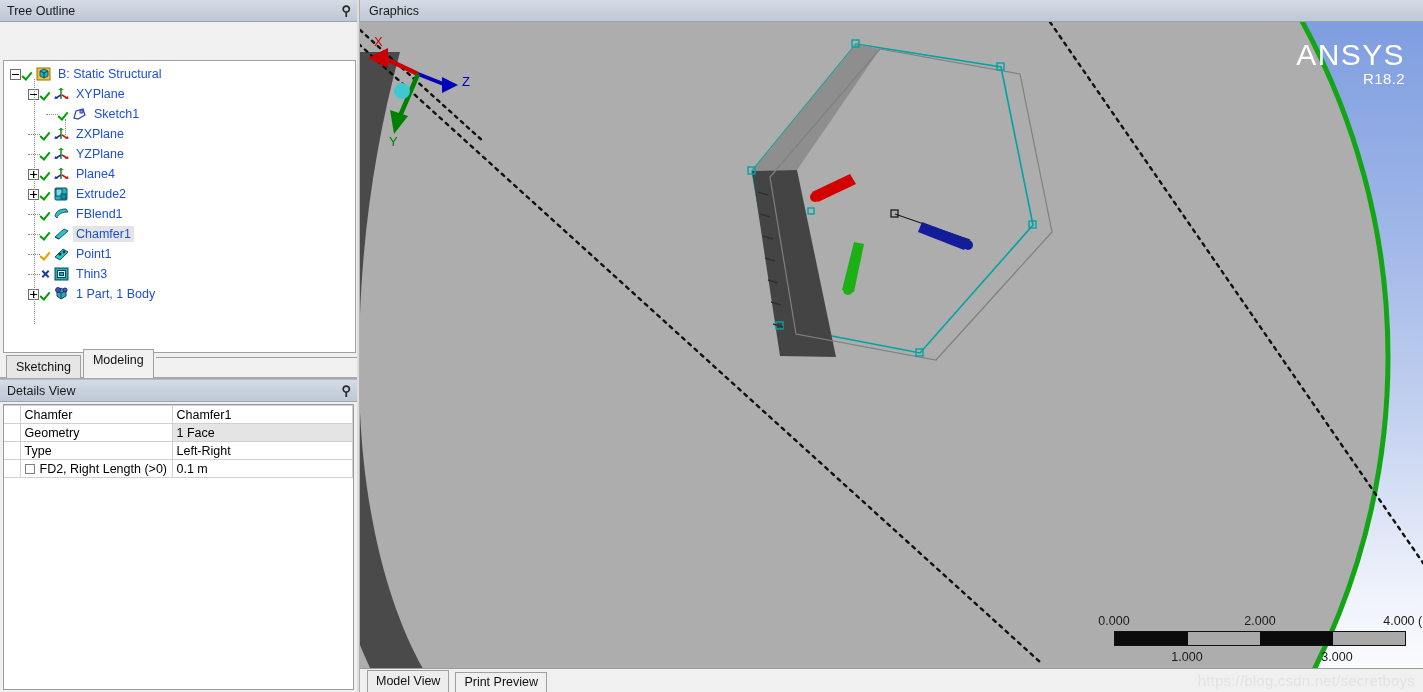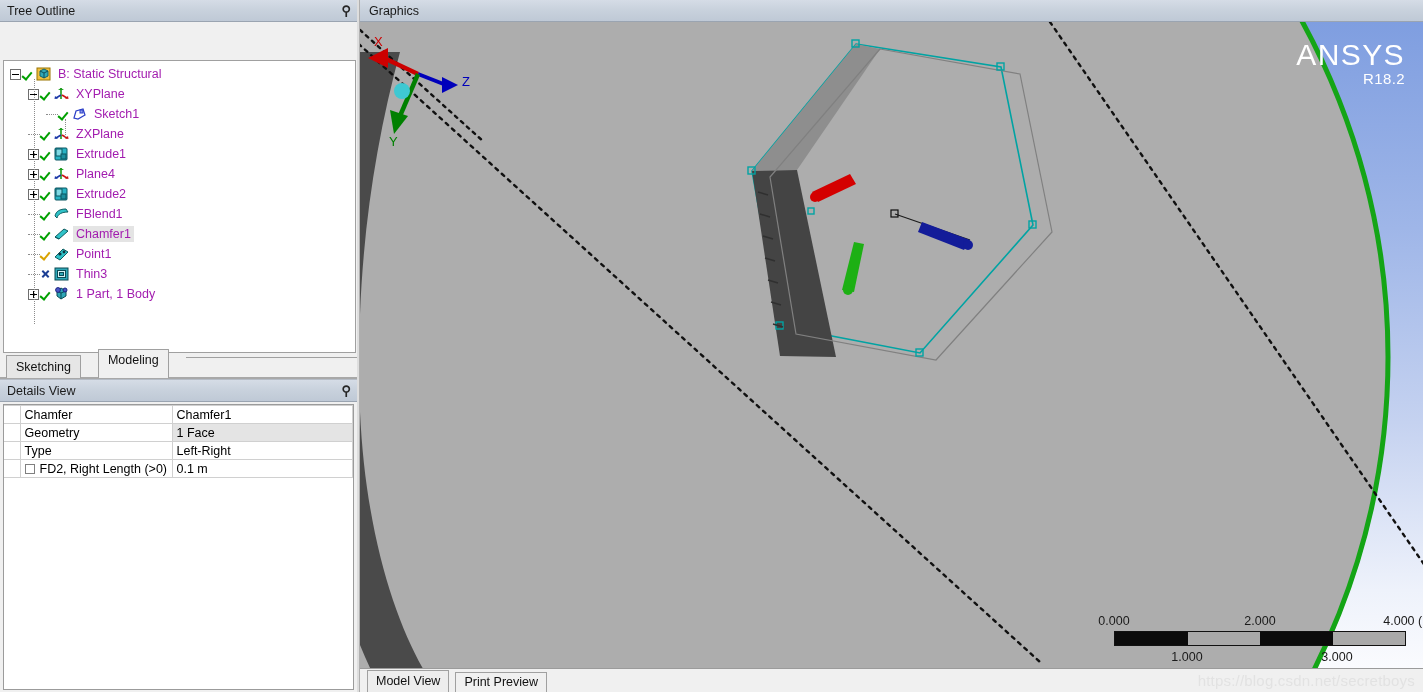--- a/index.html
+++ b/index.html
@@ -67,21 +67,21 @@
     overflow: hidden;
     position: relative;
     padding-top: 3px;
   }
   .tree-row {
     display: flex;
     align-items: center;
     height: 20px;
     white-space: nowrap;
     font-size: 12.5px;
-    color: #a21caf;
+    color: #1d4ed8;
     position: relative;
   }
   .tree-label {
     padding: 0 3px;
     line-height: 16px;
   }
   .tree-label.selected {
     background: #e4e4e4;
   }
   .expander {
@@ -157,21 +157,20 @@
 
   
   #mode-tabs {
     height: 24px;
     background: #f0f0f0;
     border-bottom: 1px solid #a8a8a8;
     display: flex;
     align-items: flex-end;
     padding-left: 6px;
     position: relative;
-    gap: 15px;
   }
   #mode-tabs::after {
     content: "";
     position: absolute;
     left: 0; right: 0; bottom: 0;
     height: 1px;
     background: #a8a8a8;
   }
   .mtab {
     height: 29px;
@@ -475,30 +474,33 @@
                 <path d="M3 12 L8 9" stroke="#1b37a8" stroke-width="1.6"></path>
                 <path d="M2 10 L1.5 13 L5 12.5 Z" fill="#1b37a8"></path>
                 <path d="M9 9 L14 12" stroke="#cc1414" stroke-width="1.6"></path>
                 <path d="M15 10 L15.5 13 L12 12.5 Z" fill="#cc1414"></path>
               </svg>
             </div>
             <span class="tree-label">ZXPlane</span>
           </div>
           <div class="tree-row">
             <div class="spacer" style="width: 24px;"></div>
-            <div class="expander plus"></div>
-            <div class="status ok"></div>
-            <div class="ticon">
-              <svg width="17" height="16" viewBox="0 0 17 16">
-                <rect x="2" y="2" width="12" height="12" rx="1" fill="#27b3c4" stroke="#0a5560"></rect>
-                <rect x="3" y="3" width="6" height="7" fill="#7fd9e4" stroke="#0a5560"></rect>
-                <rect x="8" y="8" width="5" height="5" fill="#1b8f9e" stroke="#0a5560"></rect>
-              </svg>
-            </div>
-            <span class="tree-label">Extrude1</span>
+            <div class="dots" style="width: 12px;"></div>
+            <div class="status ok"></div>
+            <div class="ticon">
+              <svg width="17" height="16" viewBox="0 0 17 16">
+                <path d="M8 2 L8 13" stroke="#1a9c1a" stroke-width="1.6"></path>
+                <path d="M5 4 L8 2 L11 4" fill="#1a9c1a"></path>
+                <path d="M3 12 L8 9" stroke="#1b37a8" stroke-width="1.6"></path>
+                <path d="M2 10 L1.5 13 L5 12.5 Z" fill="#1b37a8"></path>
+                <path d="M9 9 L14 12" stroke="#cc1414" stroke-width="1.6"></path>
+                <path d="M15 10 L15.5 13 L12 12.5 Z" fill="#cc1414"></path>
+              </svg>
+            </div>
+            <span class="tree-label">YZPlane</span>
           </div>
           <div class="tree-row">
             <div class="spacer" style="width: 24px;"></div>
             <div class="expander plus"></div>
             <div class="status ok"></div>
             <div class="ticon">
               <svg width="17" height="16" viewBox="0 0 17 16">
                 <path d="M8 2 L8 13" stroke="#1a9c1a" stroke-width="1.6"></path>
                 <path d="M5 4 L8 2 L11 4" fill="#1a9c1a"></path>
                 <path d="M3 12 L8 9" stroke="#1b37a8" stroke-width="1.6"></path>

